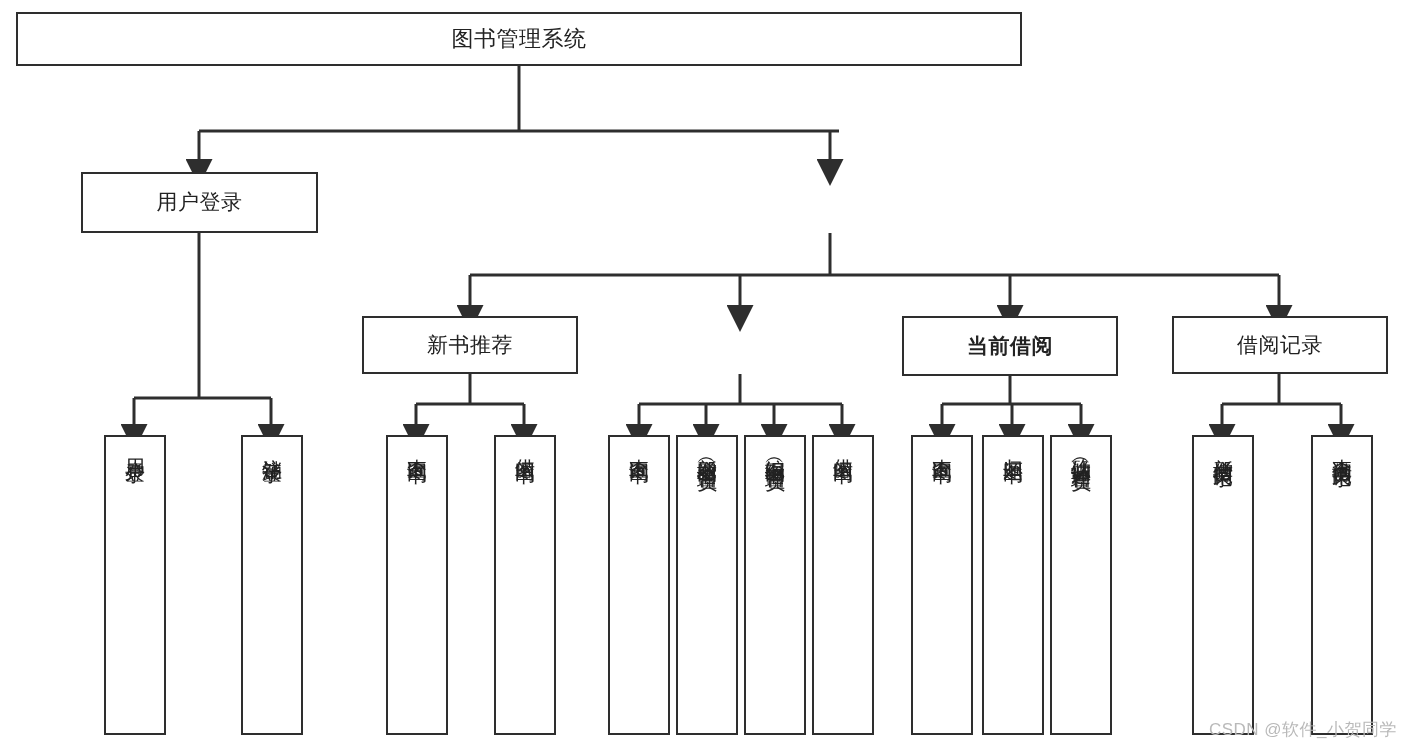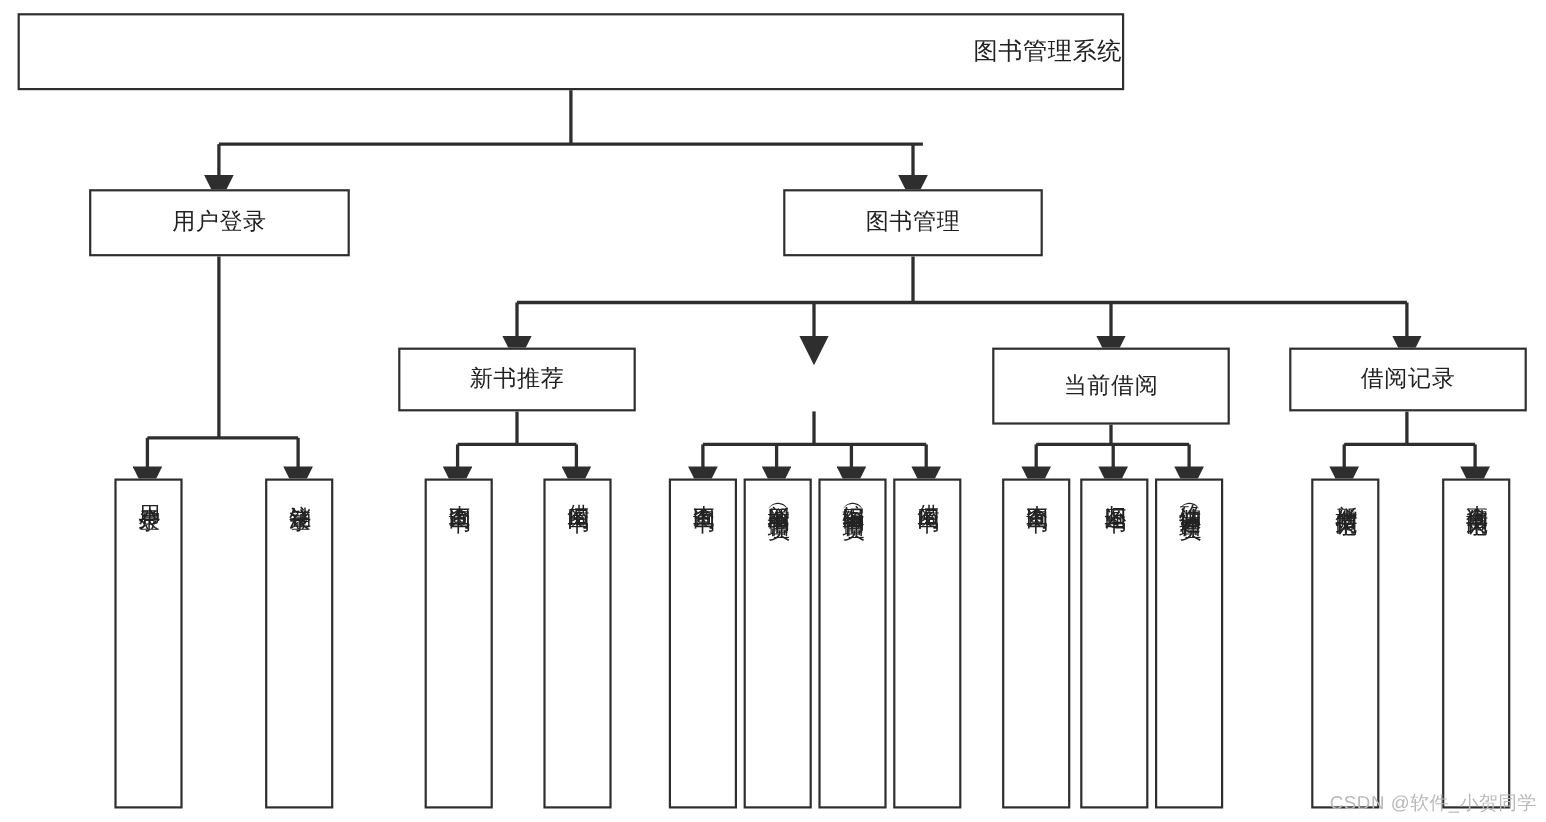--- a/index.html
+++ b/index.html
@@ -125,35 +125,32 @@
       <path d="M1012,404 L1012,427" marker-end="url(#arrow)"></path>
       <path d="M1081,404 L1081,427" marker-end="url(#arrow)"></path>
 
       <path d="M1279,374 L1279,404"></path>
       <path d="M1222,404 L1341,404"></path>
       <path d="M1222,404 L1222,427" marker-end="url(#arrow)"></path>
       <path d="M1341,404 L1341,427" marker-end="url(#arrow)"></path>
     </g>
   </svg>
 
-  <div class="node root" style="left:16px; top:12px; width:1006px; height:70px;justify-content:flex-end;">
+  <div class="node root" style="left:16px; top:12px; width:1006px; height:54px;">
     <span class="node-label">图书管理系统</span>
   </div>
 
   <div class="node level2" style="left:81px; top:172px; width:237px; height:61px;">
     <span class="node-label">用户登录</span>
   </div>
-  <div class="node level2" style="left:712px; top:172px; width:236px; height:61px;">
-    <span class="node-label">图书管理</span>
-  </div>
 
   <div class="node level3" style="left:362px; top:316px; width:216px; height:58px;">
     <span class="node-label">新书推荐</span>
   </div>
-  <div class="node level3" style="left:902px; top:316px; width:216px; height:70px;">
+  <div class="node level3" style="left:902px; top:316px; width:216px; height:60px;font-weight:bold;">
     <span class="node-label">当前借阅</span>
   </div>
   <div class="node level3" style="left:1172px; top:316px; width:216px; height:58px;">
     <span class="node-label">借阅记录</span>
   </div>
 
   <div class="node leaf" style="left:104px; top:435px; width:62px; height:300px;">
     <span class="node-label">用户登录</span>
   </div>
   <div class="node leaf" style="left:241px; top:435px; width:62px; height:300px;">

